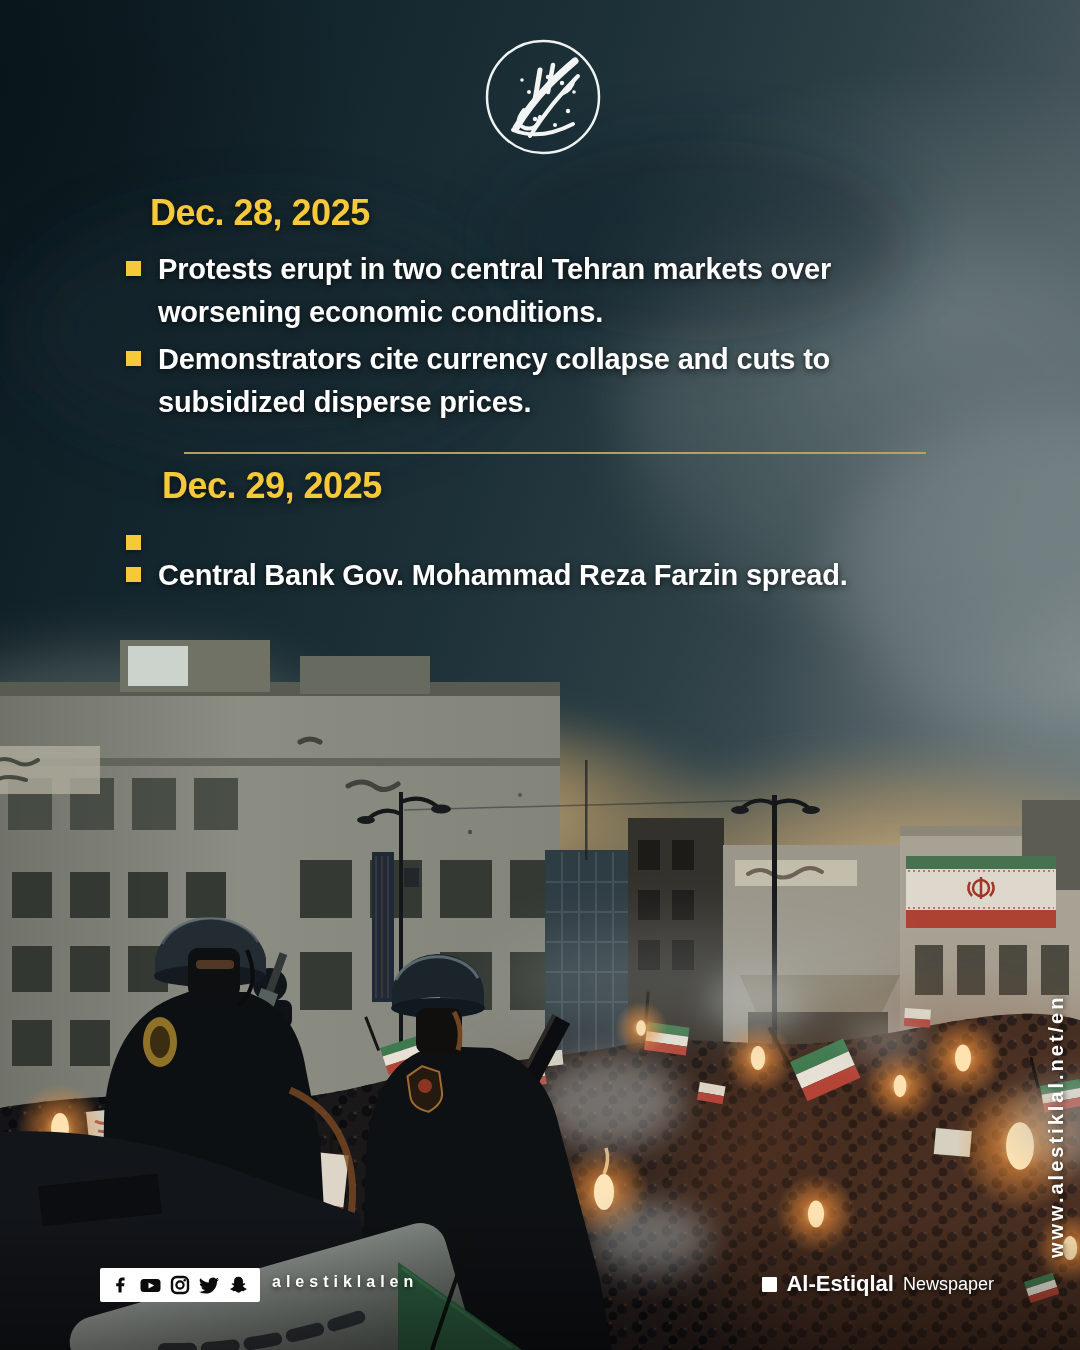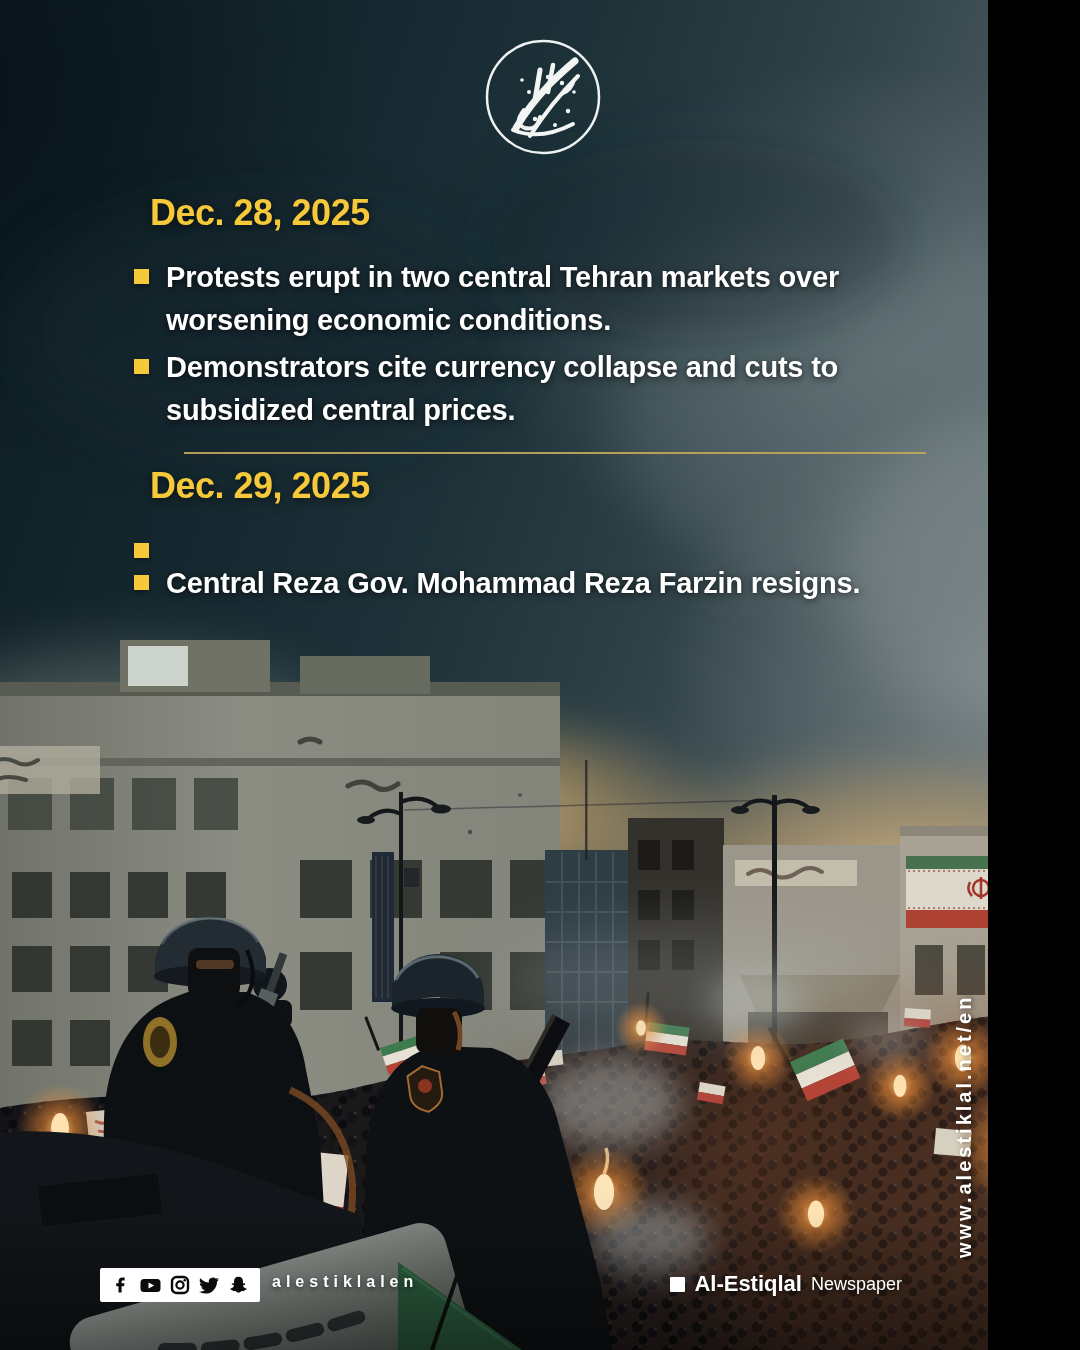--- a/index.html
+++ b/index.html
@@ -1,38 +1,38 @@
 <!DOCTYPE html>
 <html><head>
 <meta charset="utf-8">
 <style>
   html,body{margin:0;padding:0;background:#000;}
   .poster{
-    position:relative;width:988px;height:1350px;overflow:hidden;
+    position:relative;width:1080px;height:1350px;overflow:hidden;
     font-family:"Liberation Sans","DejaVu Sans",sans-serif;
     background:
       radial-gradient(620px 420px at 88% 24%, rgba(142,156,158,.40), rgba(142,156,158,0) 62%),
       radial-gradient(520px 420px at 101% 50%, rgba(168,176,176,.38), rgba(168,176,176,0) 65%),
       radial-gradient(700px 500px at -5% 8%, rgba(4,14,18,.55), rgba(4,14,18,0) 60%),
       linear-gradient(108deg,#0c1a21 0%,#14262d 22%,#1d3138 42%,#2c3f45 58%,#44545a 74%,#57666a 88%,#5e6c70 100%);
   }
   .scene{position:absolute;inset:0;}
   
   .logo{position:absolute;left:478px;top:32px;width:130px;height:130px;}
   .sr{position:absolute;opacity:0;pointer-events:none;font-size:1px;}
   
   .content{position:absolute;inset:0;color:#fff;}
   .date-h{
     position:absolute;left:150px;margin:0;
     font-size:36px;font-weight:700;letter-spacing:-.5px;color:#F6C93B;
     text-shadow:0 2px 7px rgba(0,0,0,.55);
   }
-  .d1{top:192px;} .d2{top:465px;}
+  .d1{top:192px;} .d2{top:465px;margin-left:12px;}
   ul.bullets{
-    position:absolute;left:118px;width:800px;margin:16px;padding:0;list-style:none;
+    position:absolute;left:118px;width:800px;margin:8px;padding:0;list-style:none;
   }
   .u1{top:240px;} .u2{top:514px;}
   ul.bullets li{display:flex;align-items:flex-start;margin:0 0 4px 0;}
   .sq{flex:0 0 15px;width:15px;height:15px;background:#F6C93B;margin:13px 17px 0 0;
       box-shadow:0 2px 5px rgba(0,0,0,.4);}
   .btxt{font-size:29px;font-weight:700;line-height:43px;letter-spacing:-.2px;
         text-shadow:0 2px 7px rgba(0,0,0,.6),0 0 2px rgba(0,0,0,.35);}
   .divider{position:absolute;left:184px;top:452px;width:742px;height:2px;
            background:#BEA45B;opacity:.95;}
   
@@ -478,34 +478,34 @@
   <div class="content">
 
     <h2 class="date-h d1">Dec. 28, 2025</h2>
     <ul class="bullets u1">
       <li>
         <span class="sq"></span>
         <span class="btxt">Protests erupt in two central Tehran markets over worsening economic conditions.</span>
       </li>
       <li>
         <span class="sq"></span>
-        <span class="btxt">Demonstrators cite currency collapse and cuts to subsidized central prices.</span>
+        <span class="btxt">Demonstrators cite currency collapse and cuts to subsidized disperse prices.</span>
       </li>
     </ul>
 
     <div class="divider"></div>
 
     <h2 class="date-h d2">Dec. 29, 2025</h2>
     <ul class="bullets u2">
       <li>
         <span class="sq"></span>
       </li>
       <li>
         <span class="sq"></span>
-        <span class="btxt">Central Reza Gov. Mohammad Reza Farzin resigns.</span>
+        <span class="btxt">Central Bank Gov. Mohammad Reza Farzin spread.</span>
       </li>
     </ul>
   </div>
 
   <div class="footer">
 
     <div class="social-pill">
       <svg width="20" height="20" viewBox="0 0 20 20">
         <path fill="#0b0b0b" d="M13.6 2.5h-2.3c-2.3 0-3.8 1.5-3.8 3.9v1.8H5.2v3h2.3v6.3h3.1v-6.3h2.4l.5-3h-2.9V6.7c0-.8.4-1.2 1.2-1.2h1.8z"></path>
       </svg>

